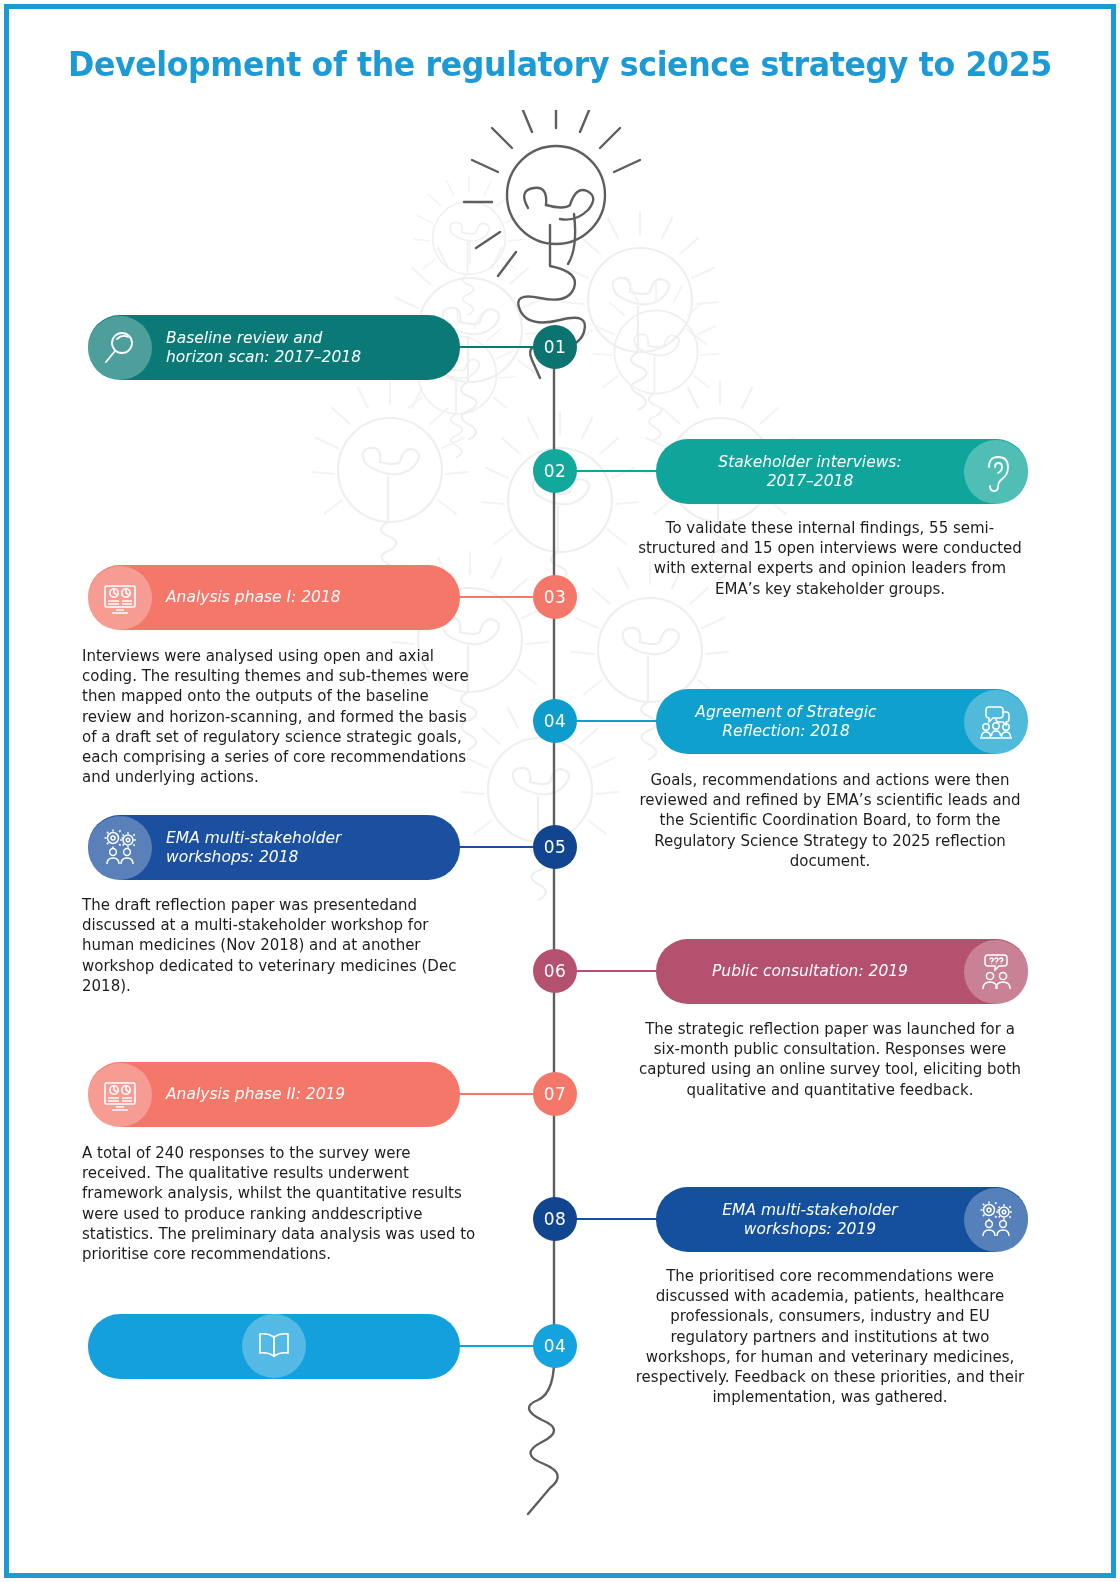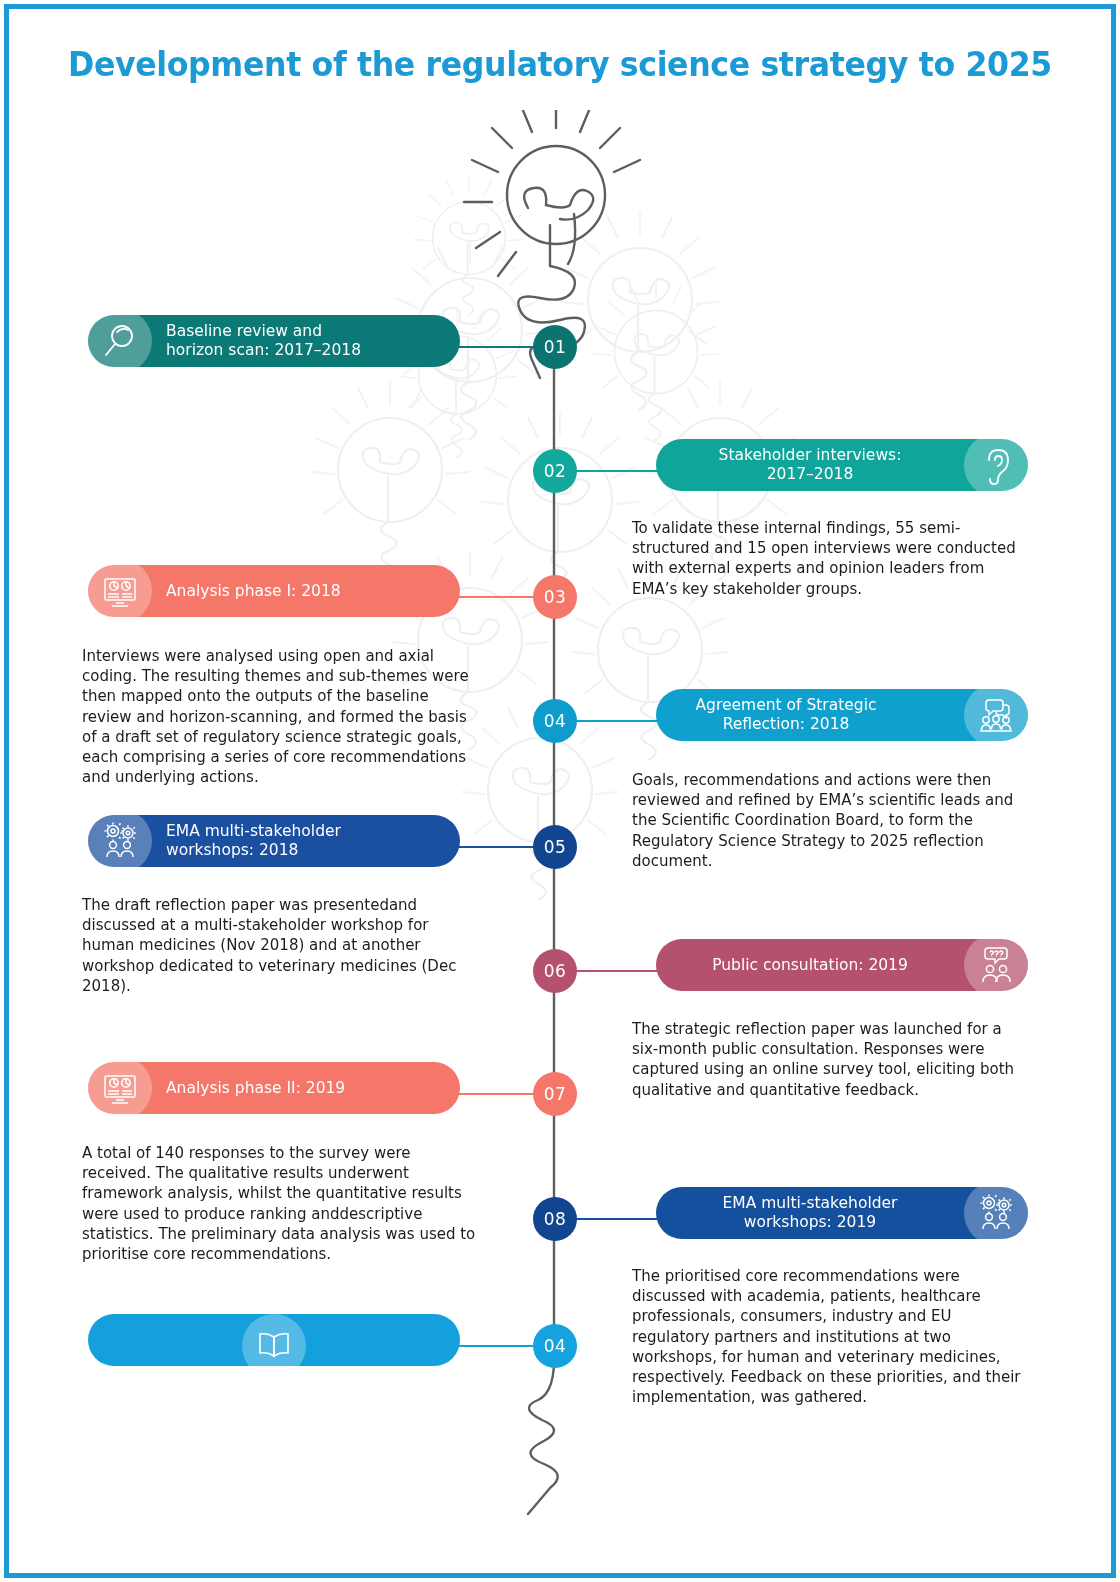--- a/index.html
+++ b/index.html
@@ -66,25 +66,26 @@
     letter-spacing: 0.5px;
   }
   .connector {
     position: absolute;
     height: 2px;
     z-index: 10;
   }
   .pill {
     position: absolute;
     z-index: 12;
-    height: 52px;
+    height: 65px;
     width: 372px;
     border-radius: 32px;
     display: flex;
     align-items: center;
+    font-style: italic;
   }
   .pill.left  { left: 88px; }
   .pill.right { left: 656px; }
   .pill-icon {
     width: 64px; height: 64px;
     border-radius: 50%;
     background: rgba(255,255,255,0.28);
     flex: 0 0 64px;
     display: flex;
     align-items: center;
@@ -103,21 +104,21 @@
   .pill.right .pill-label { text-align: center; }
   .desc {
     position: absolute;
     z-index: 12;
     width: 394px;
     font-size: 15px;
     line-height: 20.2px;
     color: #1d1d1b;
   }
   .desc.left  { left: 82px;  text-align: left; }
-  .desc.right { left: 632px; width: 396px; text-align: left; }
+  .desc.right { left: 632px; width: 396px; text-align: center; }
 </style>
 </head>
 <body>
 
 <div id="page">
 
   <svg id="bg-watermark" viewBox="0 0 1120 1582" xmlns="http://www.w3.org/2000/svg">
     <defs>
       <g id="wbulb">
         <circle cx="0" cy="0" r="52" fill="none" stroke="#e2e2e2" stroke-width="2.2"></circle>
@@ -302,21 +303,21 @@
         <circle cx="15" cy="16" r="4.2"></circle>
         <path d="M15 16 v-4.2 M15 16 l3.4 2.4"></path>
         <circle cx="27" cy="16" r="4.2"></circle>
         <path d="M27 16 v-4.2 M27 16 l3.4 2.4"></path>
         <path d="M9 24 h11 M9 27 h11 M23 24 h10 M23 27 h10"></path>
       </svg>
     </span>
     <span class="pill-label">Analysis phase II: 2019</span>
   </div>
   <div class="node" style="left:533px; top:1072px; background:#f4776a;">07</div>
-  <div class="desc left" style="top:1143px;">A total of 140 responses to the survey were received. The qualitative results underwent framework analysis, whilst the quantitative results were used to produce ranking anddescriptive statistics. The preliminary data analysis was used to prioritise core recommendations.</div>
+  <div class="desc left" style="top:1143px;">A total of 240 responses to the survey were received. The qualitative results underwent framework analysis, whilst the quantitative results were used to produce ranking anddescriptive statistics. The preliminary data analysis was used to prioritise core recommendations.</div>
 
   <div class="connector" style="left:576px; top:1218px; width:84px; background:#14509e;"></div>
   <div class="pill right" style="top:1187px; background:#14509e;">
     <span class="pill-label">EMA multi-stakeholder
 workshops: 2019</span>
     <span class="pill-icon">
       <svg width="42" height="42" viewBox="0 0 42 42" fill="none" stroke="#ffffff" stroke-width="1.5">
         <circle cx="14" cy="11" r="5.5"></circle>
           <circle cx="14" cy="11" r="2"></circle>
         <path d="M14 4.5 v-2 M14 19.5 v2 M7.5 11 h-2 M22.5 11 h2 M9.4 6.4 l-1.5 -1.5 M20.1 17.1 l1.5 1.5 M20.1 4.9 l1.5 -1.5 M9.4 15.6 l-1.5 1.5"></path>

